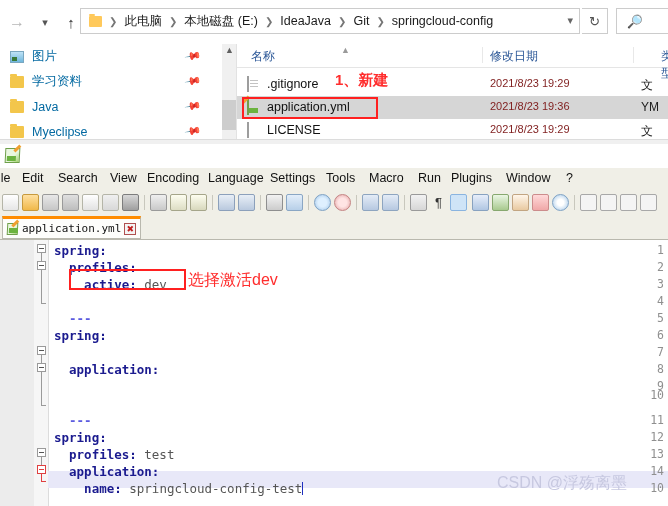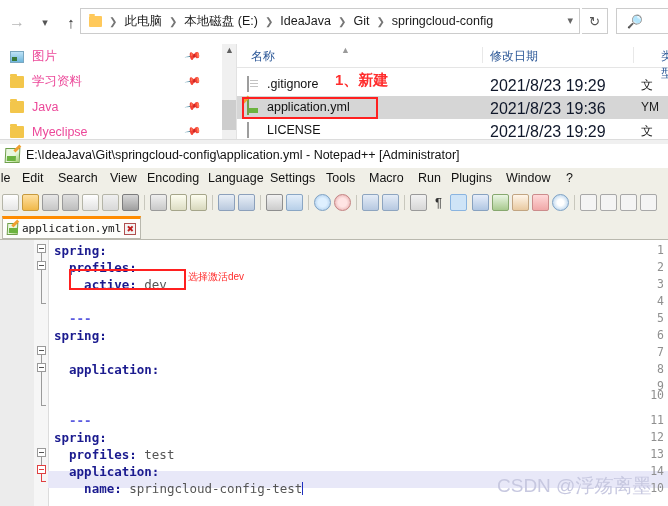--- a/index.html
+++ b/index.html
@@ -34,21 +34,21 @@
   .refresh{position:absolute;left:582px;top:8px;width:26px;height:26px;
            border:1px solid #cccccc;border-left:none;box-sizing:border-box;background:#fff;
            display:flex;align-items:center;justify-content:center;color:#555;font-size:13px;}
   .searchbox{position:absolute;left:616px;top:8px;width:60px;height:26px;border:1px solid #cccccc;
              box-sizing:border-box;background:#fff;}
   .search-ico{position:absolute;left:10px;top:5px;color:#5a5a5a;font-size:13px;transform:scaleX(-1);}
 
   
   .navpane{position:absolute;left:0;top:44px;width:222px;height:100px;background:#fff;}
   .navrow{position:relative;height:25px;display:flex;align-items:center;padding-left:10px;}
-  .navrow .lbl{font-size:12.5px;color:#ec4899;margin-left:8px;}
+  .navrow .lbl{font-size:12.5px;color:#0369a1;margin-left:8px;}
   .pin{position:absolute;right:22px;top:6px;color:#8a8a8a;font-size:11px;transform:rotate(35deg);}
   .ico-pic{width:14px;height:12px;background:linear-gradient(#bfe3f7,#6fb7dd);border:1px solid #7aa7c0;box-sizing:border-box;position:relative;}
   .ico-pic:after{content:"";position:absolute;left:1px;bottom:1px;width:5px;height:4px;background:#3a7a3a;}
   .ico-folder{width:14px;height:12px;background:#f3c64b;border-radius:1px;position:relative;}
   .ico-folder:before{content:"";position:absolute;left:0;top:-2px;width:7px;height:2px;background:#f3c64b;border-radius:1px 1px 0 0;}
 
   .scrollcol{position:absolute;left:222px;top:44px;width:14px;height:100px;background:#f0f0f0;}
   .scrollcol .arrow{position:absolute;left:3px;top:1px;color:#606060;font-size:9px;}
   .scrollthumb{position:absolute;left:0;top:56px;width:14px;height:30px;background:#cdcdcd;}
 
@@ -60,36 +60,36 @@
   .colhead .ch{position:absolute;top:4px;font-size:12px;color:#2b5797;}
   .ch.name{left:14px;}
   .ch.date{left:253px;}
   .ch.type{left:424px;}
   .colsort{position:absolute;left:104px;top:1px;color:#9a9a9a;font-size:9px;}
   .colsep{position:absolute;top:3px;width:1px;height:16px;background:#e8e8e8;}
 
   .frow{position:absolute;left:0;width:431px;height:23px;}
   .frow.sel{background:#d6d6d6;}
   .fname{position:absolute;left:30px;top:4px;font-size:12.5px;color:#111;white-space:nowrap;}
-  .fdate{position:absolute;left:253px;top:4px;font-size:16px;color:#0f172a;white-space:nowrap;text-align:center;}
+  .fdate{position:absolute;left:253px;top:4px;font-size:11px;color:#7f1d1d;white-space:nowrap;text-align:center;}
   .ftype{position:absolute;left:404px;top:4px;font-size:12px;color:#1b1b1b;white-space:nowrap;}
   .ficon{position:absolute;left:10px;top:4px;width:14px;height:15px;}
   .doc-ico{width:13px;height:15px;background:#fff;border:1px solid #9d9d9d;box-sizing:border-box;position:relative;}
   .doc-ico i{position:absolute;left:2px;width:8px;height:1px;background:#c3c3c3;}
   .npp-ico{width:14px;height:14px;background:linear-gradient(135deg,#e9f7df 55%,#9fd06a 100%);
      border:1px solid #6f9f4a;box-sizing:border-box;position:relative;transform:skewX(-3deg);}
   .npp-ico:after{content:"";position:absolute;right:-2px;top:-2px;width:8px;height:3px;background:#f0a030;transform:rotate(-45deg);}
   .npp-ico:before{content:"";position:absolute;left:1px;bottom:1px;width:9px;height:5px;background:#6cb33f;}
 
   .explorer-bot{position:absolute;left:0;top:139px;width:668px;height:5px;background:#f0f0f0;border-top:1px solid #dcdcdc;}
 
   .ann{position:absolute;color:#ff2d2d;font-weight:bold;white-space:nowrap;}
   .ann.a1{left:335px;top:71px;font-size:15px;}
   .ann.a2{left:135px;top:218px;font-size:15px;}
-  .ann.a3{left:188px;top:270px;font-size:10px;font-weight:normal;}
+  .ann.a3{left:188px;top:270px;font-size:16px;font-weight:normal;}
   .redbox{position:absolute;border:2px solid #ff2020;box-sizing:border-box;}
   .redbox.rb1{left:242px;top:97px;width:136px;height:22px;}
   .redbox.rb2{left:69px;top:269px;width:117px;height:21px;}
 
   
   .npp{position:absolute;left:0;top:144px;width:668px;height:362px;background:#f0efe7;}
   .npp-title{position:absolute;left:0;top:0;width:668px;height:24px;background:#ffffff;border-bottom:1px solid #e8e8e8;}
   .npp-title .ti{position:absolute;left:5px;top:4px;width:15px;height:16px;}
   .npp-title .tt{position:absolute;left:26px;top:4px;font-size:12.5px;color:#111;white-space:nowrap;}
 
@@ -128,21 +128,21 @@
   .foldbox{position:absolute;left:3px;width:9px;height:9px;border:1px solid #9a9a9a;
            background:#fff;box-sizing:border-box;}
   .foldbox:after{content:"";position:absolute;left:1px;top:3px;width:5px;height:1px;background:#555;}
   .foldbox.red{border-color:#e04040;}
   .foldbox.red:after{background:#e04040;}
   .foldline{position:absolute;left:7px;width:1px;background:#9a9a9a;}
   .foldline.red{background:#e04040;}
   .foldend{position:absolute;left:7px;width:5px;height:1px;background:#9a9a9a;}
   .foldend.red{background:#e04040;}
 
-  .watermark{position:absolute;left:497px;top:473px;font-size:19px;color:#c7c8e0;white-space:nowrap;
+  .watermark{position:absolute;left:497px;top:473px;font-size:16px;color:#c7c8e0;white-space:nowrap;
              font-family:"Liberation Sans",sans-serif;}
 </style>
 </head>
 <body>
 
 <div class="app">
 
   <div class="explorer">
 
     <div class="addrbar">
@@ -245,21 +245,20 @@
 
   <div class="ann a1">1、新建</div>
   <div class="redbox rb1"></div>
 
   <div class="npp">
 
     <div class="npp-title">
       <span class="ti">
         <span class="npp-ico" style="width:15px;height:15px;display:block"></span>
       </span>
-      <span class="tt">E:\IdeaJava\Git\springcloud-config\application.yml - Notepad++ [Administrator]</span>
     </div>
 
     <div class="menubar">
       <span class="mi" style="left:-2px">ile</span>
       <span class="mi" style="left:22px">Edit</span>
       <span class="mi" style="left:58px">Search</span>
       <span class="mi" style="left:110px">View</span>
       <span class="mi" style="left:147px">Encoding</span>
       <span class="mi" style="left:208px">Language</span>
       <span class="mi" style="left:270px">Settings</span>

